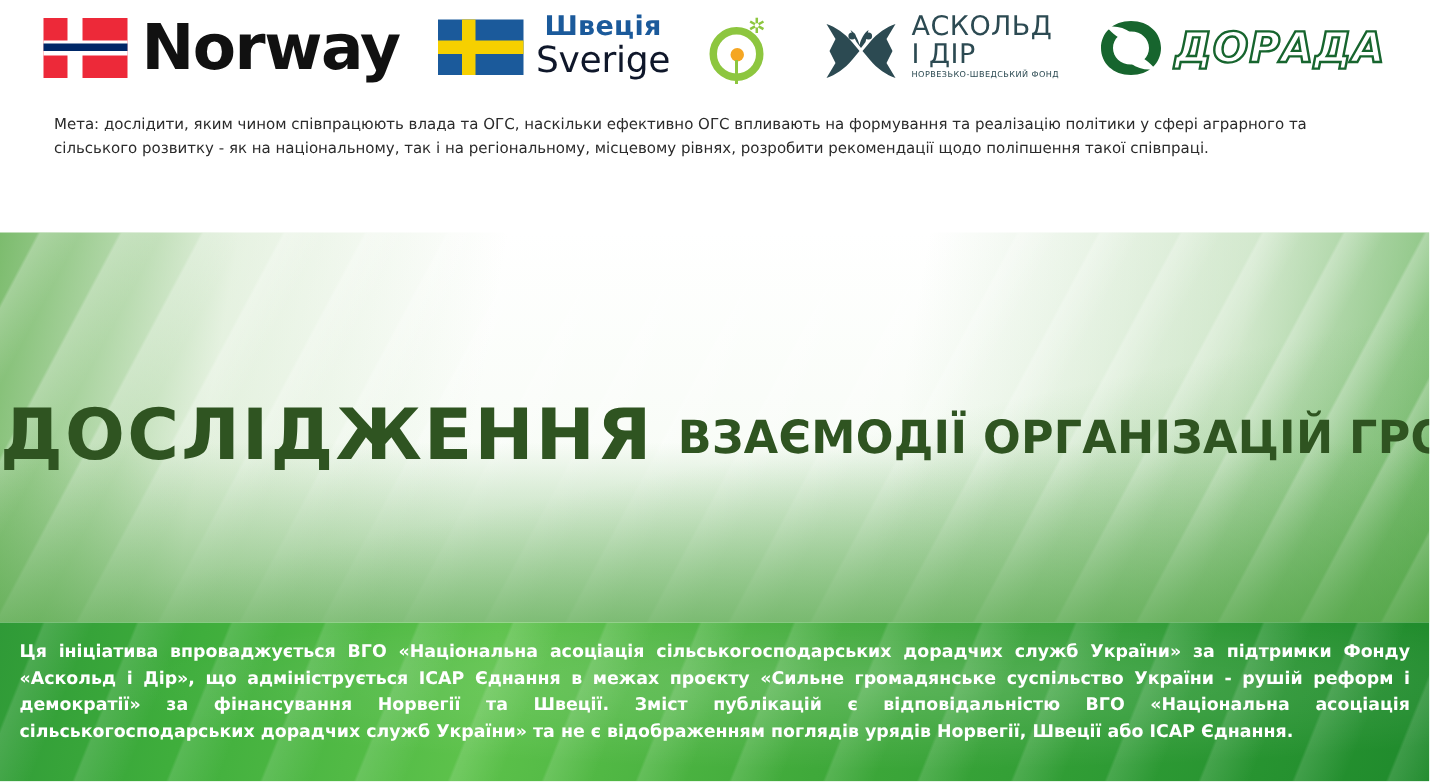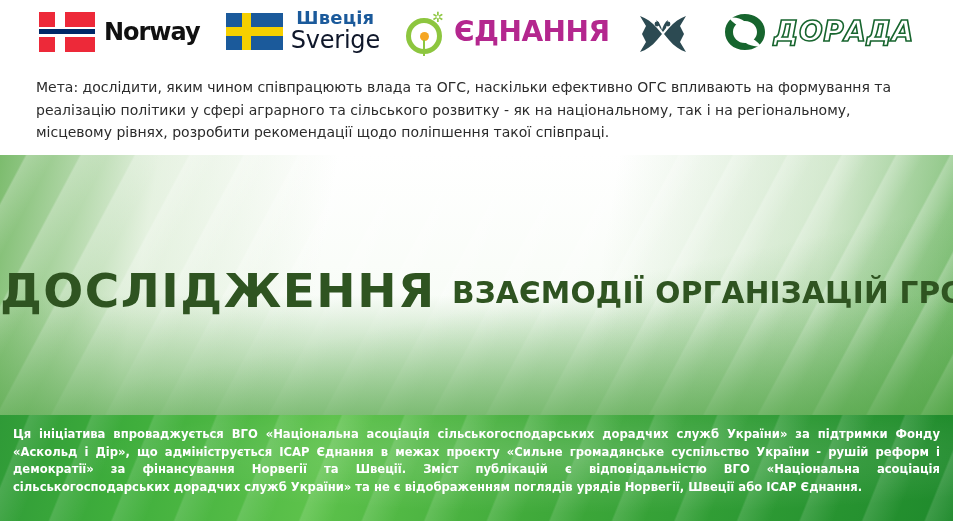--- a/index.html
+++ b/index.html
@@ -60,21 +60,21 @@
   .norway-cross-h {
     position: absolute;
     left: 0; top: 17.5px;
     width: 56px; height: 5px;
     background: #002868;
     z-index: 2;
   }
   .norway-word {
     font-family: "DejaVu Sans", sans-serif;
     font-weight: bold;
-    font-size: 24px;
+    font-size: 42px;
     letter-spacing: -1px;
     color: #111111;
     line-height: 1;
   }
 
   
   .sweden-flag {
     position: relative;
     width: 57px; height: 37px;
     background: #1B5A9B;
@@ -195,21 +195,21 @@
     -webkit-text-stroke: 1.6px #17652E;
     line-height: 1;
   }
 
   
   .goal-text {
     position: absolute;
     left: 36px; top: 76px;
     width: 890px;
     font-family: "DejaVu Sans", sans-serif;
-    font-size: 14px;
+    font-size: 10px;
     line-height: 1.62;
     color: #2b2b2b;
     text-align: left;
   }
 
   
   .banner {
     position: absolute;
     left: 0; top: 155px;
     width: 953px;
@@ -332,35 +332,39 @@
       </div>
     </div>
 
     <div class="logo">
       <div class="ednan-mark">
         <div class="ednan-circle"></div>
         <div class="ednan-dot"></div>
         <div class="ednan-stem"></div>
         <div class="ednan-seed">✲</div>
       </div>
-      <div class="ednan-word">ЄДНАННЯ</div>
     </div>
 
     <div class="logo">
       <div class="askold-mark">
         <svg width="54" height="44" viewBox="0 0 54 44" aria-hidden="true">
           <g fill="#2C4A52">
             <path d="M4 6 C10 8, 16 12, 21 18 L26 24 L21 30 C16 36, 10 40, 4 42 L10 32 L6 24 L10 16 Z"></path>
             <path d="M50 6 C44 8, 38 12, 33 18 L28 24 L33 30 C38 36, 44 40, 50 42 L44 32 L48 24 L44 16 Z"></path>
             <path d="M20 10 C23 12, 25 16, 26 20 C27 16, 29 12, 32 10 L30 18 L27 22 L24 18 Z"></path>
             <circle cx="21" cy="14" r="2.4"></circle>
             <circle cx="32" cy="14" r="2.4"></circle>
           </g>
         </svg>
       </div>
+      <div class="askold-text">
+        <div class="askold-main">АСКОЛЬД</div>
+        <div class="askold-main">І ДІР</div>
+        <div class="askold-sub">норвезько-шведський фонд</div>
+      </div>
     </div>
 
     <div class="logo">
       <div class="dorada-mark">
         <svg width="44" height="40" viewBox="0 0 44 40" aria-hidden="true">
           <path d="M22 2 C10 2, 2 10, 2 20 C2 30, 10 38, 22 38 C34 38, 42 30, 42 20 C42 10, 34 2, 22 2 Z
                    M22 9 C29 9, 34 14, 34 20 C34 26, 29 31, 22 31 C15 31, 10 26, 10 20 C10 14, 15 9, 22 9 Z" fill="#17652E"></path>
           <path d="M6 6 C16 4, 26 10, 30 20 C22 16, 14 16, 6 6 Z" fill="#ffffff"></path>
           <path d="M38 34 C28 36, 18 30, 14 20 C22 24, 30 24, 38 34 Z" fill="#ffffff"></path>
         </svg>

